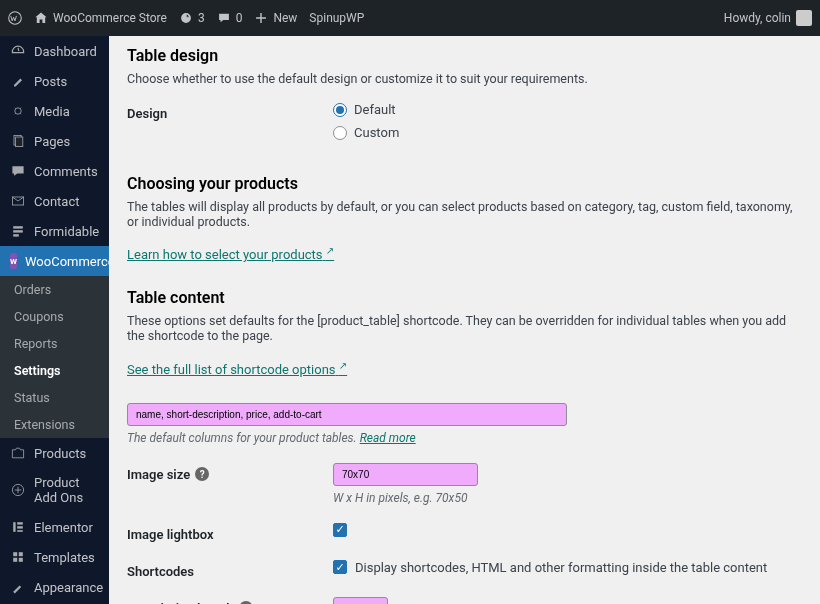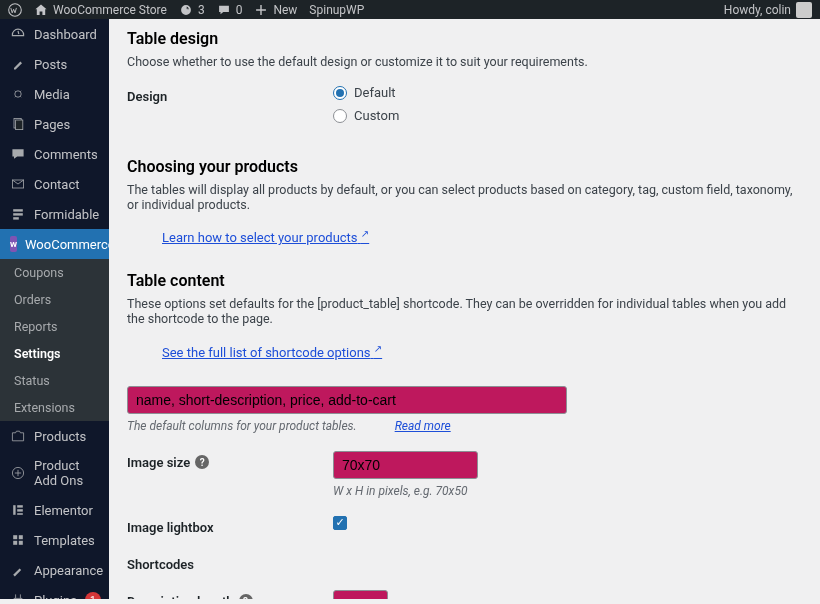--- a/index.html
+++ b/index.html
@@ -1,19 +1,19 @@
 <!DOCTYPE html>
 <html><head>
 <meta charset="utf-8">
 <style>
 * { margin: 0; padding: 0; box-sizing: border-box; }
 body { font-family: -apple-system, BlinkMacSystemFont, "Segoe UI", Roboto, sans-serif; font-size: 13px; color: #3c434a; background: #f0f0f1; width: 820px; height: 604px; overflow: hidden; }
 
 
-.adminbar { height: 19px; background: #1d2327; color: #c3c4c7; display: flex; align-items: center; justify-content: space-between; padding: 0 8px; font-size: 12px; }
+.adminbar { height: 36px; background: #1d2327; color: #c3c4c7; display: flex; align-items: center; justify-content: space-between; padding: 0 8px; font-size: 12px; }
 .adminbar .left, .adminbar .right { display: flex; align-items: center; gap: 12px; }
 .adminbar .item { display: inline-flex; align-items: center; gap: 5px; cursor: pointer; }
 .adminbar svg { width: 14px; height: 14px; fill: #c3c4c7; }
 .avatar { width: 16px; height: 16px; background: #ccc; display: inline-block; border-radius: 2px; }
 
 .wrap { display: flex; height: 580px; }
 
 
 .sidebar { width: 109px; background: #0f172a; color: #c3c4c7; overflow-y: auto; font-size: 13px; }
 .menu-item { display: flex; align-items: center; gap: 8px; padding: 7px 10px; cursor: pointer; color: #c3c4c7; }
@@ -22,34 +22,34 @@
 .submenu { background: #2c3338; }
 .submenu .sub-item { padding: 6px 10px 6px 14px; color: #a7aaad; cursor: pointer; font-size: 12.5px; }
 .submenu .sub-item.active { font-weight: 600; color: #fff; }
 .badge-num { background: #d63638; color: #fff; border-radius: 9px; min-width: 16px; height: 16px; display: inline-flex; align-items: center; justify-content: center; font-size: 10px; padding: 0 4px; }
 
 
 .content { flex: 1; padding: 10px 18px 18px; overflow-y: auto; background: #f0f0f1; }
 .section h2 { font-size: 16px; font-weight: 600; color: #000000; margin-bottom: 6px; }
 .section p.desc { color: #3c434a; font-size: 12.5px; margin-bottom: 16px; }
 .section { margin-bottom: 26px; }
-.link { color: #1d4ed8; text-decoration: underline; cursor: pointer; margin-left: 35px; }
+.link { color: #0f766e; text-decoration: underline; cursor: pointer; }
 .link .ext { font-size: 10px; vertical-align: super; }
 
 .form-row { display: flex; align-items: flex-start; margin-bottom: 18px; gap: 32px; }
 .form-row .label-col { width: 174px; font-weight: 600; font-size: 13px; color: #1d2327; padding-top: 4px; display: flex; align-items: center; gap: 5px; }
 .form-row .field-col { flex: 1; }
 .help-desc { font-style: italic; color: #646970; font-size: 12px; margin-top: 5px; }
 
 .radio-opt { display: flex; align-items: center; gap: 7px; margin-bottom: 8px; cursor: pointer; }
 .radio-dot { width: 14px; height: 14px; border: 1px solid #8c8f94; border-radius: 50%; display: inline-flex; align-items: center; justify-content: center; background: #fff; }
 .radio-dot.checked { border-color: #2271b1; }
 .radio-dot.checked::after { content: ""; width: 8px; height: 8px; background: #2271b1; border-radius: 50%; }
 
-.text-input { border: 1px solid #8c8f94; border-radius: 3px; padding: 5px 8px; font-size: 14px; background: #be185d; }
+.text-input { border: 1px solid #8c8f94; border-radius: 3px; padding: 5px 8px; font-size: 10px; background: #f0abfc; }
 .text-input.wide { width: 440px; }
 .text-input.small { width: 145px; }
 .text-input.tiny { width: 55px; }
 
 .check-opt { display: flex; align-items: center; gap: 8px; cursor: pointer; }
 .chk { width: 14px; height: 14px; border: 1px solid #2271b1; background: #fff; display: inline-flex; align-items: center; justify-content: center; border-radius: 2px; }
 .chk.checked { background: #2271b1; }
 .chk.checked::after { content: "✓"; color: #fff; font-size: 11px; line-height: 1; }
 
 .tip-icon { width: 14px; height: 14px; border-radius: 50%; background: #666; color: #fff; display: inline-flex; align-items: center; justify-content: center; font-size: 10px; cursor: help; }
@@ -148,22 +148,22 @@
           <rect x="4" y="14" width="7" height="3"></rect>
         </svg>
         <span>Formidable</span>
       </div>
 
     <div class="menu-item current">
         <span class="woo-icon-box">W</span>
         <span>WooCommerce</span>
       </div>
     <div class="submenu">
+      <div class="sub-item">Orders</div>
       <div class="sub-item">Coupons</div>
-      <div class="sub-item">Orders</div>
       <div class="sub-item">Reports</div>
       <div class="sub-item active">Settings</div>
       <div class="sub-item">Status</div>
       <div class="sub-item">Extensions</div>
     </div>
 
     <div class="menu-item">
         <svg viewBox="0 0 20 20">
           <path d="M3 6h4l1-2h4l1 2h4v10H3z" fill="none" stroke="#a7aaad"></path>
         </svg>
@@ -264,20 +264,26 @@
       <div class="label-col">Image lightbox</div>
       <div class="field-col">
         <label class="check-opt">
             <span class="chk checked"></span>
           </label>
       </div>
     </div>
 
     <div class="form-row">
       <div class="label-col">Shortcodes</div>
+      <div class="field-col">
+        <label class="check-opt">
+            <span class="chk checked"></span>
+            <span>Display shortcodes, HTML and other formatting inside the table content</span>
+          </label>
+      </div>
     </div>
 
     <div class="form-row">
       <div class="label-col">
           <span>Description length</span>
           <span class="tip-icon">?</span>
         </div>
       <div class="field-col">
         <input class="text-input tiny" value="15" style="">
         

